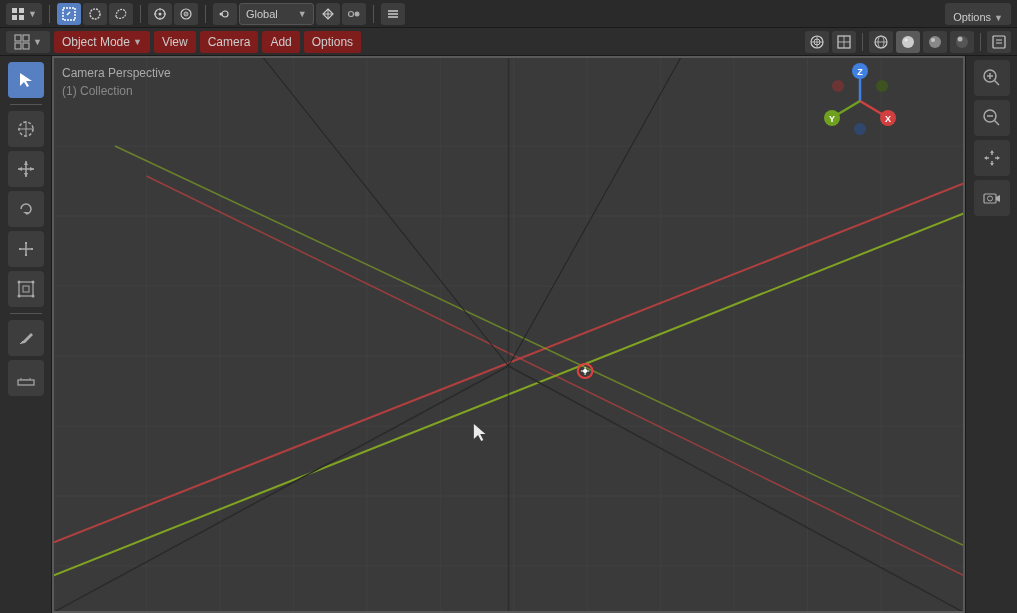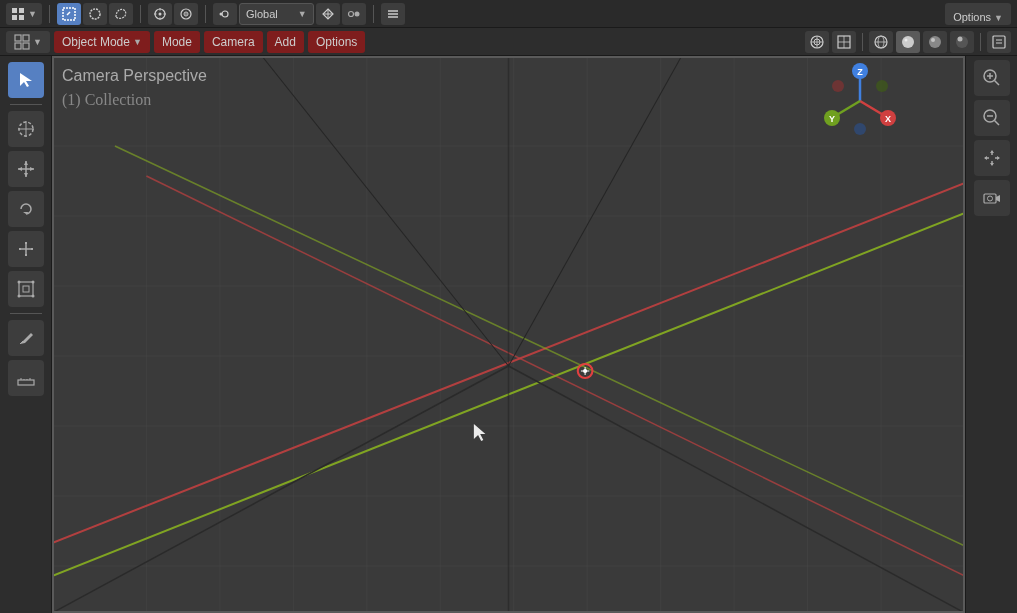--- a/index.html
+++ b/index.html
@@ -161,21 +161,21 @@
       position: absolute;
       top: 0; left: 0;
       width: 100%;
       height: 100%;
     }
     .viewport-label {
       position: absolute;
       top: 8px;
       left: 10px;
       color: #aaa;
-      font-size: 16px;
+      font-size: 12px;
       line-height: 1.5;
       pointer-events: none;
     }
 
     
     #gizmo-area {
       position: absolute;
       top: 5px;
       right: 65px;
       width: 80px;
@@ -338,21 +338,21 @@
       <rect x="1" y="9" width="6" height="6" fill="none" stroke="#aaa" stroke-width="1.2"></rect>
       <rect x="9" y="9" width="6" height="6" fill="none" stroke="#aaa" stroke-width="1.2"></rect>
     </svg>
     <span class="chevron">▼</span>
   </button>
   <button class="header-btn">
     <span>Object Mode</span>
     <span class="chevron">▼</span>
   </button>
   <button class="header-btn">
-    <span>Mode</span>
+    <span>View</span>
   </button>
   <button class="header-btn">
     <span>Camera</span>
   </button>
   <button class="header-btn">
     <span>Add</span>
   </button>
   <button class="header-btn">
     <span>Options</span>
   </button>
@@ -539,21 +539,21 @@
         <circle cx="508" cy="315" r="7" fill="none" stroke="#e04040" stroke-width="2"></circle>
         <circle cx="508" cy="315" r="2" fill="white"></circle>
         <line x1="504" y1="315" x2="512" y2="315" stroke="white" stroke-width="1"></line>
         <line x1="508" y1="311" x2="508" y2="319" stroke="white" stroke-width="1"></line>
 
         <polygon points="402,368 402,383 406,379 409,385 411,384 408,378 413,378" fill="white" opacity="0.9"></polygon>
       </svg>
 
       <div class="viewport-label">
         <div>Camera Perspective</div>
-        <div style="color:#888;font-family:Liberation Serif, serif;">(1) Collection</div>
+        <div style="color:#888;">(1) Collection</div>
       </div>
 
       <div id="viewport-border"></div>
 
       <div id="gizmo-area">
         <svg width="80" height="80" viewBox="0 0 80 80" xmlns="http://www.w3.org/2000/svg">
 
           <line x1="40" y1="40" x2="40" y2="12" stroke="#4080e0" stroke-width="2.5"></line>
           <circle cx="40" cy="10" r="8" fill="#4080e0"></circle>
           <text x="40" y="14" text-anchor="middle" fill="white" font-size="9" font-weight="bold">Z</text>

